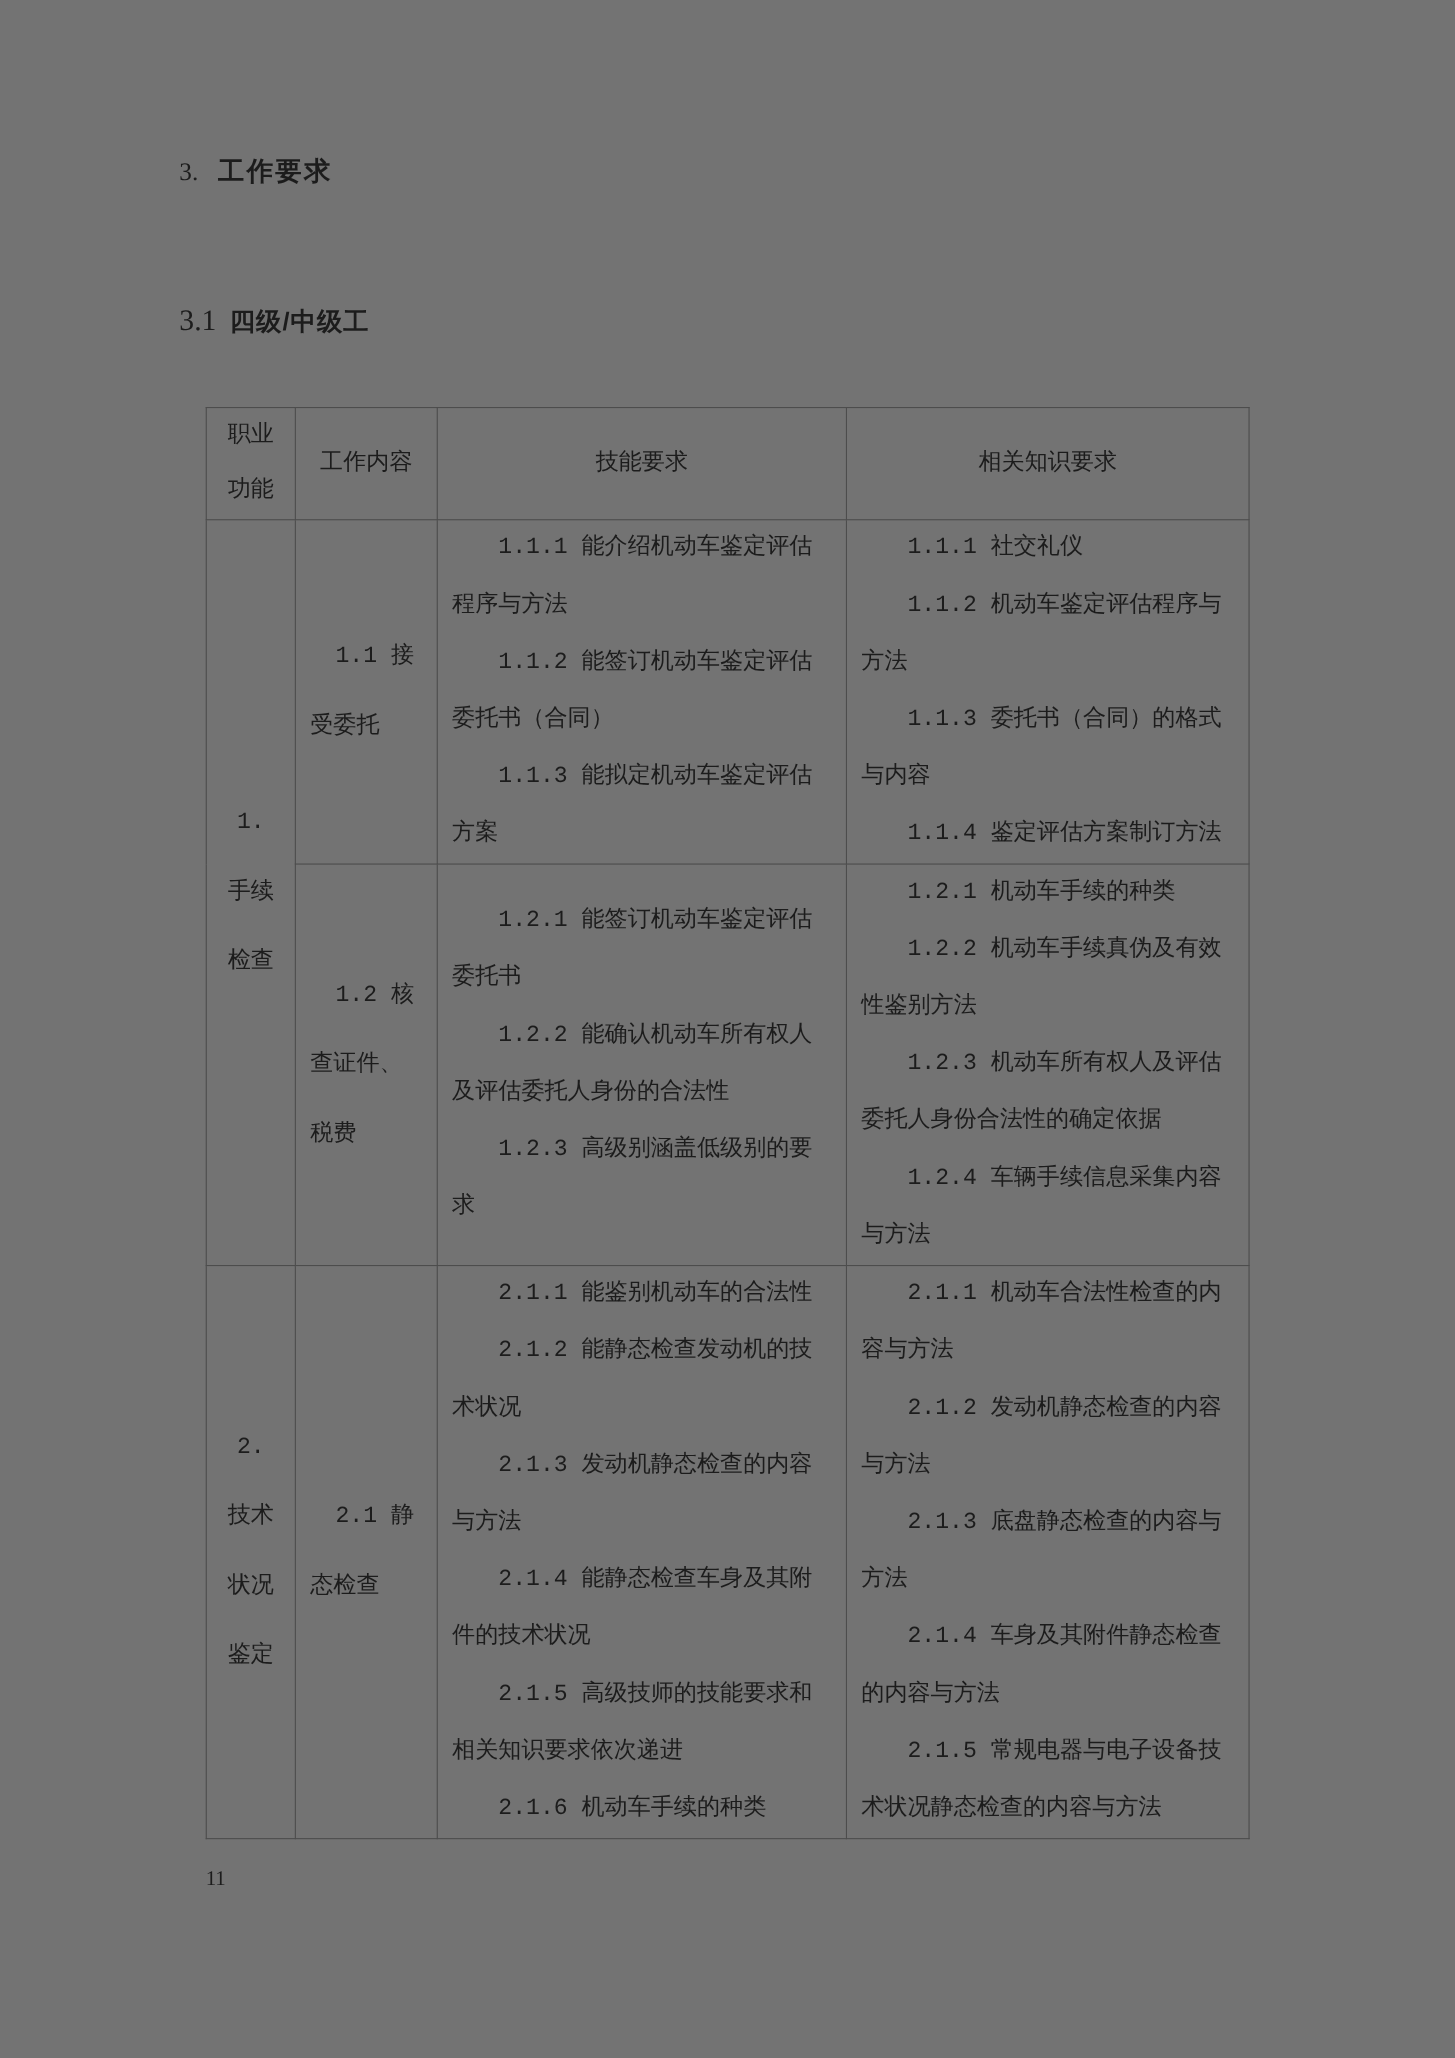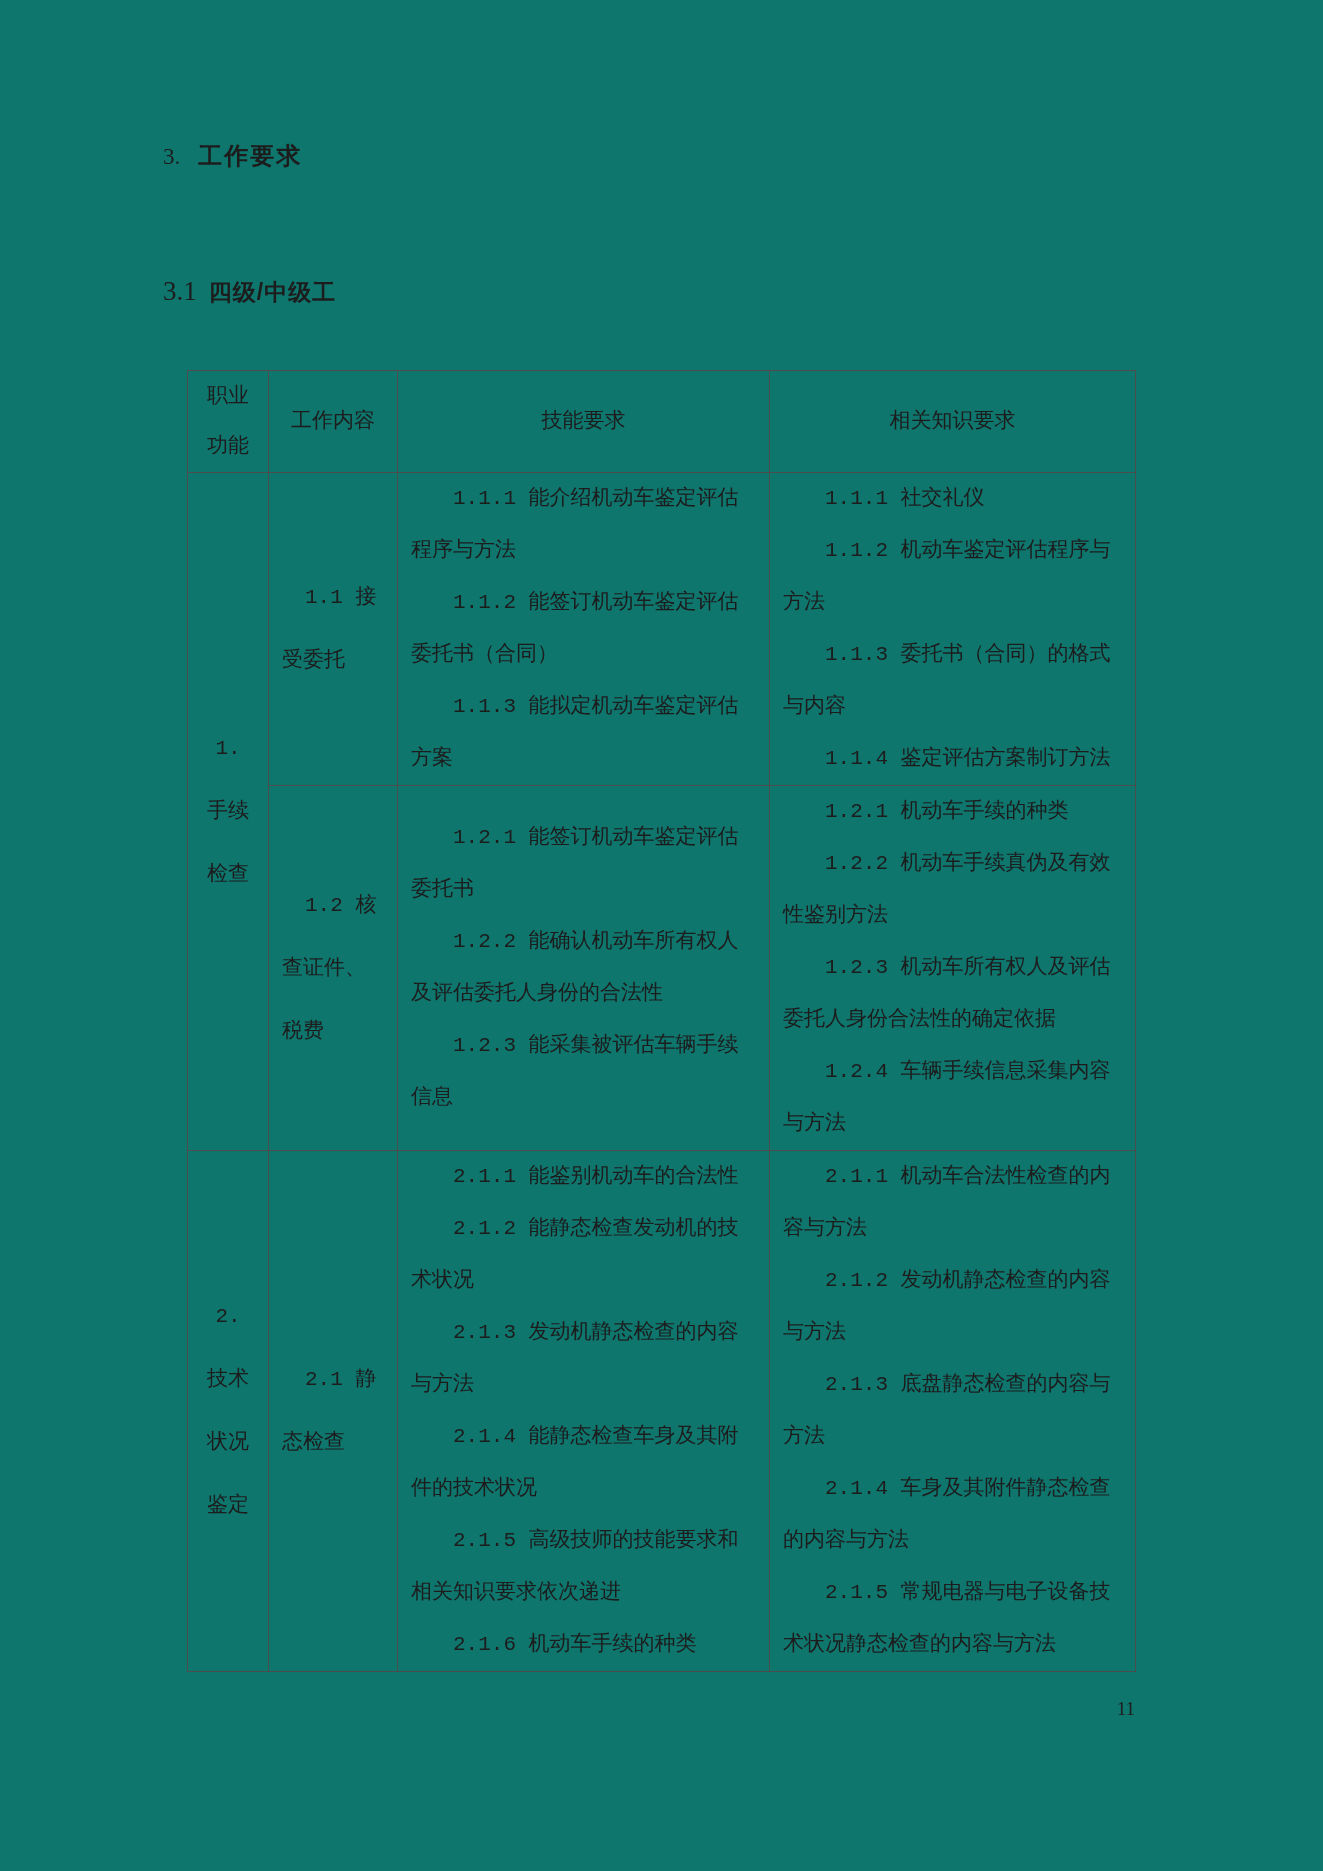--- a/index.html
+++ b/index.html
@@ -1,18 +1,18 @@
 <!DOCTYPE html>
 <html><head>
 <meta charset="utf-8">
 <style>
   html,body{margin:0;padding:0;background:#ffffff;}
   body{width:1323px;height:1871px;position:relative;
        font-family:"Liberation Serif","DejaVu Serif",serif;color:#1c1c1c;}
-  .page{position:absolute;inset:0;width:1323px;height:1871px;background:#0f766e;overflow:hidden;}
+  .page{position:absolute;inset:0;width:1323px;height:1871px;background:#737373;overflow:hidden;}
 
   .h1{position:absolute;left:163px;top:140px;font-size:24px;white-space:nowrap;}
   .h1 .h-num{font-weight:400;margin-right:18px;font-size:23px;}
   .h1 .h-title{font-family:"Liberation Sans","DejaVu Sans",sans-serif;font-weight:700;letter-spacing:2px;}
 
   .intro{position:absolute;left:163px;top:181px;width:792px;margin:0;
          font-size:21.5px;line-height:46px;text-indent:43px;text-align:justify;}
 
   .h2{position:absolute;left:163px;top:276px;font-size:23px;white-space:nowrap;}
   .h2 .h-num{font-weight:400;margin-right:12px;font-size:27px;}
@@ -24,21 +24,21 @@
             font-weight:400;padding:0;}
   table.req th{height:101px;text-align:center;line-height:50px;white-space:pre-line;}
   td.fn{ text-align:center;line-height:63px;white-space:pre-line;vertical-align:middle;}
   td.work{vertical-align:middle;}
   td.work p{margin:0;padding:0 13px;text-indent:23px;line-height:63px;text-align:left;}
   td.skills,td.knowledge{vertical-align:middle;}
   td.skills p{margin:0;padding:0 13px;text-indent:42px;line-height:52px;text-align:left;}
   td.knowledge p{margin:0;padding:0 13px;text-indent:42px;line-height:52px;text-align:left;}
 
   .page-number{position:absolute;left:187px;top:1698px;width:948px;
-               text-align:right;font-size:19px;}
+               text-align:left;font-size:19px;}
 </style>
 </head>
 <body>
 
 <div class="page">
 
   <div class="h1">
     <span class="h-num">3.</span><span class="h-title">工作要求</span>
   </div>
 
@@ -83,21 +83,21 @@
             <p>1.1.4 鉴定评估方案制订方法</p>
           </td>
         </tr>
         <tr>
           <td class="work" style="height: 362px;">
             <p>1.2 核查证件、税费</p>
           </td>
           <td class="skills">
             <p>1.2.1 能签订机动车鉴定评估委托书</p>
             <p>1.2.2 能确认机动车所有权人及评估委托人身份的合法性</p>
-            <p>1.2.3 能采集被评估车辆手续信息</p>
+            <p>1.2.3 高级别涵盖低级别的要求</p>
           </td>
           <td class="knowledge">
             <p>1.2.1 机动车手续的种类</p>
             <p>1.2.2 机动车手续真伪及有效性鉴别方法</p>
             <p>1.2.3 机动车所有权人及评估委托人身份合法性的确定依据</p>
             <p>1.2.4 车辆手续信息采集内容与方法</p>
           </td>
         </tr>
         <tr>
           <td class="fn" rowspan="1">2.

